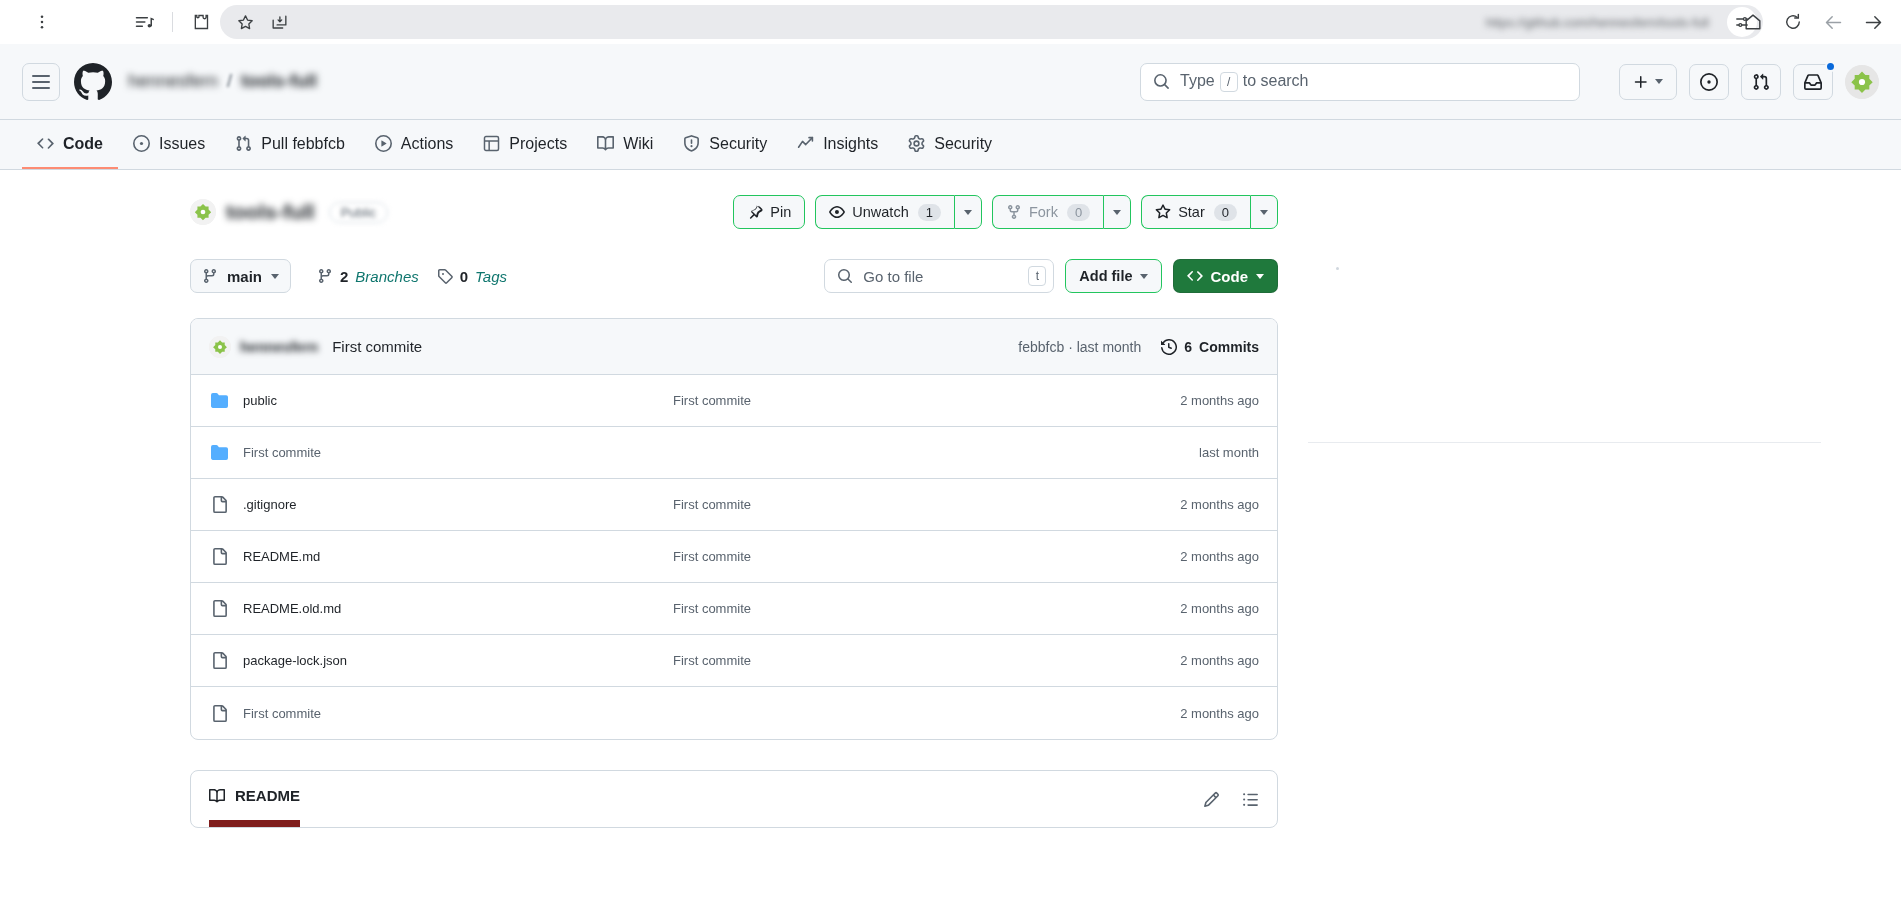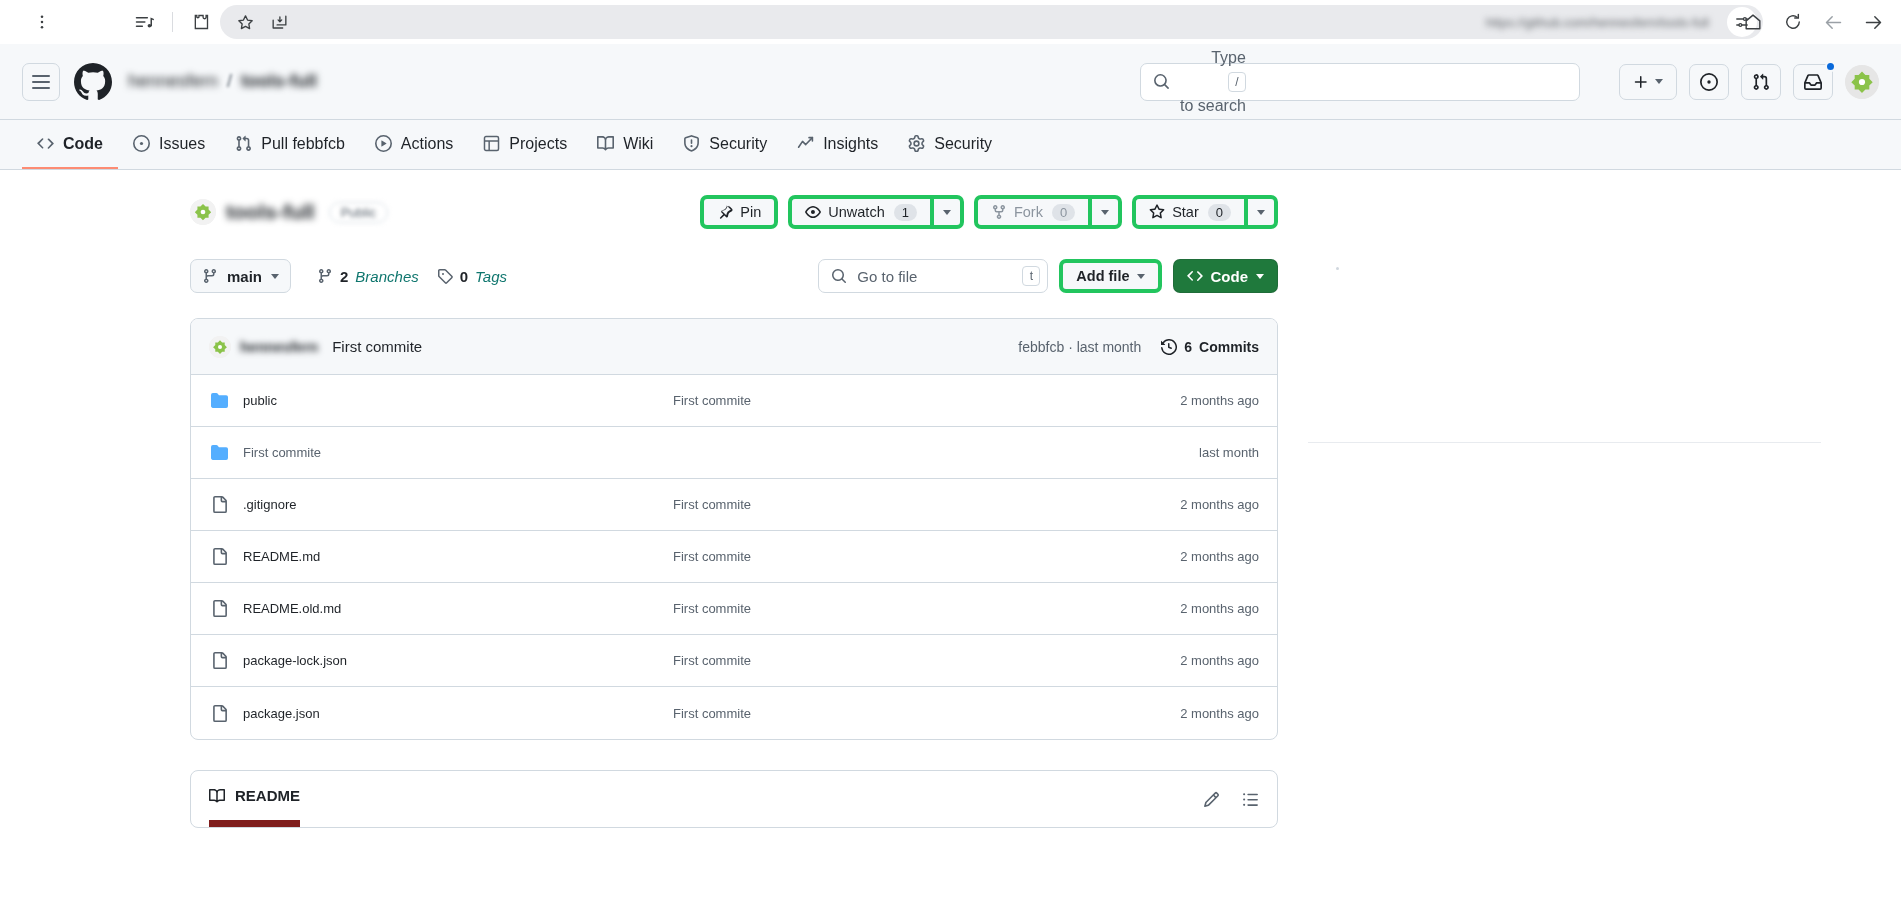--- a/index.html
+++ b/index.html
@@ -122,23 +122,22 @@
     border: 1px solid #d1d9e0;
     border-radius: 7px;
     display: flex;
     align-items: center;
     padding: 0 12px;
     gap: 10px;
     cursor: text;
   }
   .search-ph {
     font-size: 16px; color: #59636e;
-    display: flex; align-items: flex-end; gap: 5px;
+    display: flex; align-items: flex-start; gap: 5px;
     white-space: nowrap;
-    flex-direction: column;
   }
   .kbd {
     display: inline-flex; align-items: center; justify-content: center;
     min-width: 18px; height: 20px; padding: 0 4px;
     border: 1px solid #d1d9e0; border-radius: 4px;
     font-size: 12px; color: #59636e; background: #ffffff;
     font-family: "Liberation Sans", sans-serif;
   }
 
   .header-right {
@@ -249,21 +248,21 @@
     font-size: 13px; color: #59636e;
     filter: blur(2.2px);
     user-select: none;
   }
   .title-actions {
     position: absolute; right: 0;
     display: flex; align-items: center; gap: 10px;
   }
   .btn {
     height: 34px;
-    border: 4px solid #22c55e;
+    border: 1px solid #22c55e;
     border-radius: 7px;
     background: #f6f8fa;
     display: flex; align-items: center;
     gap: 7px;
     padding: 0 13px;
     font-size: 14.5px;
     color: #1f2328;
     cursor: pointer;
     white-space: nowrap;
   }
@@ -826,21 +825,20 @@
         <span class="fr-name">package-lock.json</span>
         <span class="fr-commit">First commite</span>
         <span class="fr-time">2 months ago</span>
       </div>
       <div class="file-row">
         <span class="fr-icon">
             <svg width="17" height="17" viewBox="0 0 16 16" fill="#59636e">
               <path d="M2 1.75C2 .784 2.784 0 3.75 0h6.586c.464 0 .909.184 1.237.513l2.914 2.914c.329.328.513.773.513 1.237v9.586A1.75 1.75 0 0 1 13.25 16h-9.5A1.75 1.75 0 0 1 2 14.25Zm1.75-.25a.25.25 0 0 0-.25.25v12.5c0 .138.112.25.25.25h9.5a.25.25 0 0 0 .25-.25V6h-2.75A1.75 1.75 0 0 1 9 4.25V1.5Zm6.75.062V4.25c0 .138.112.25.25.25h2.688l-.011-.013-2.914-2.914-.013-.011Z"></path>
             </svg>
           </span>
-        <span class="fr-name">package.json</span>
         <span class="fr-commit">First commite</span>
         <span class="fr-time">2 months ago</span>
       </div>
     </div>
 
     <div class="readme-panel">
       <div class="readme-head">
         <div class="readme-tab">
           <span>
               <svg width="16" height="16" viewBox="0 0 16 16" fill="#1f2328">

